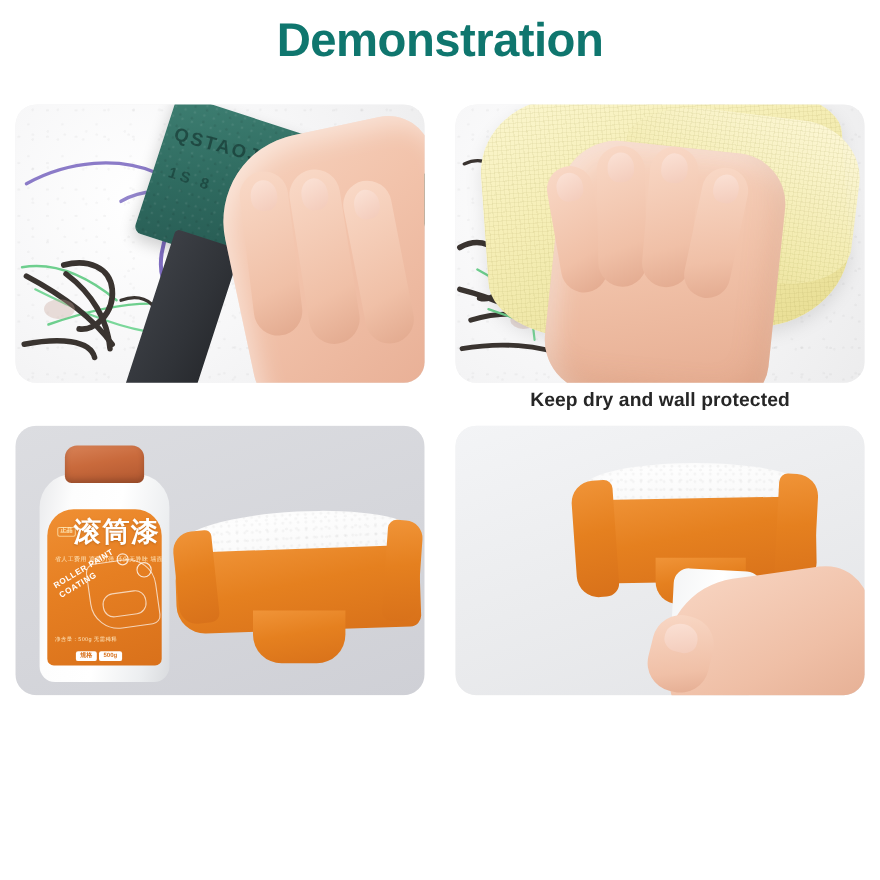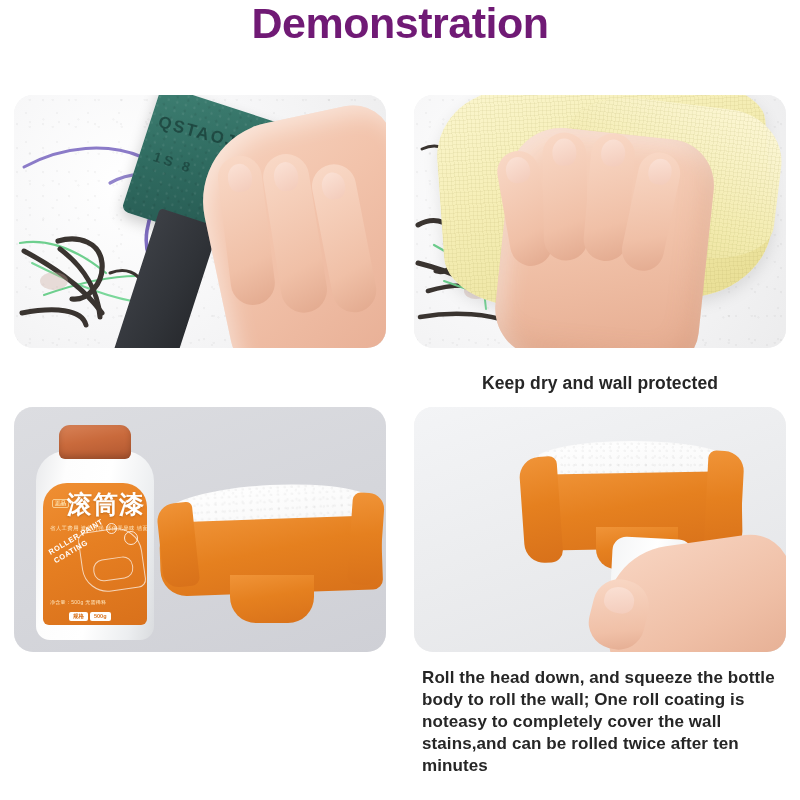--- a/index.html
+++ b/index.html
@@ -9,21 +9,22 @@
     font-family: "Liberation Sans", sans-serif;
     overflow: hidden;
   }
   .page { position: relative; width: 800px; height: 800px; background: #fff; }
 
   .page-title {
     text-align: center;
     font-size: 43px;
     font-weight: 700;
     letter-spacing: -0.5px;
-    color: #701a75;
+    color: #0f766e;
+    padding-top: 14px;
     line-height: 1.1;
   }
 
   .grid {
     position: absolute;
     top: 95px; left: 0;
     width: 800px;
   }
   .row { display: flex; width: 800px; }
   .cell { width: 400px; padding: 0 14px; }
@@ -41,21 +42,21 @@
   .caption {
     text-align: center;
     font-size: 17.5px;
     font-weight: 700;
     color: #262626;
     line-height: 1.30;
     padding-top: 15px;
     letter-spacing: 0.1px;
   }
   .caption.left { text-align: left; padding-left: 8px; font-size: 17px; }
-  .caption.one { padding-top: 24px; }
+  .caption.one { padding-top: 4px; }
 
   
   .wall {
     position: absolute; inset: 0;
     background:
       radial-gradient(circle at 30% 35%, #ffffff 0%, #f7f7f8 45%, #ececed 100%);
   }
   .wall-tex {
     position: absolute; inset: 0;
     background-image:
@@ -449,18 +450,17 @@
           <div class="roller-frame" style="left:182px; top:120px; width:82px; height:42px; border-radius:0 0 28px 20px;"></div>
 
           <div class="bottle-neck4"></div>
 
           <div class="hand-p4">
             <div class="finger" style="left:-14px; top:26px; width:56px; height:70px; transform:rotate(22deg);">
               <div class="nail" style="left:10px; top:8px; width:30px; height:26px;"></div>
             </div>
           </div>
         </div>
-        <div class="caption left">Roll the head down, and squeeze the bottle body to roll the wall; One roll coating is noteasy to completely cover the wall stains,and can be rolled twice after ten minutes</div>
       </div>
 
     </div>
   </div>
 </div>
 
 </body></html>

